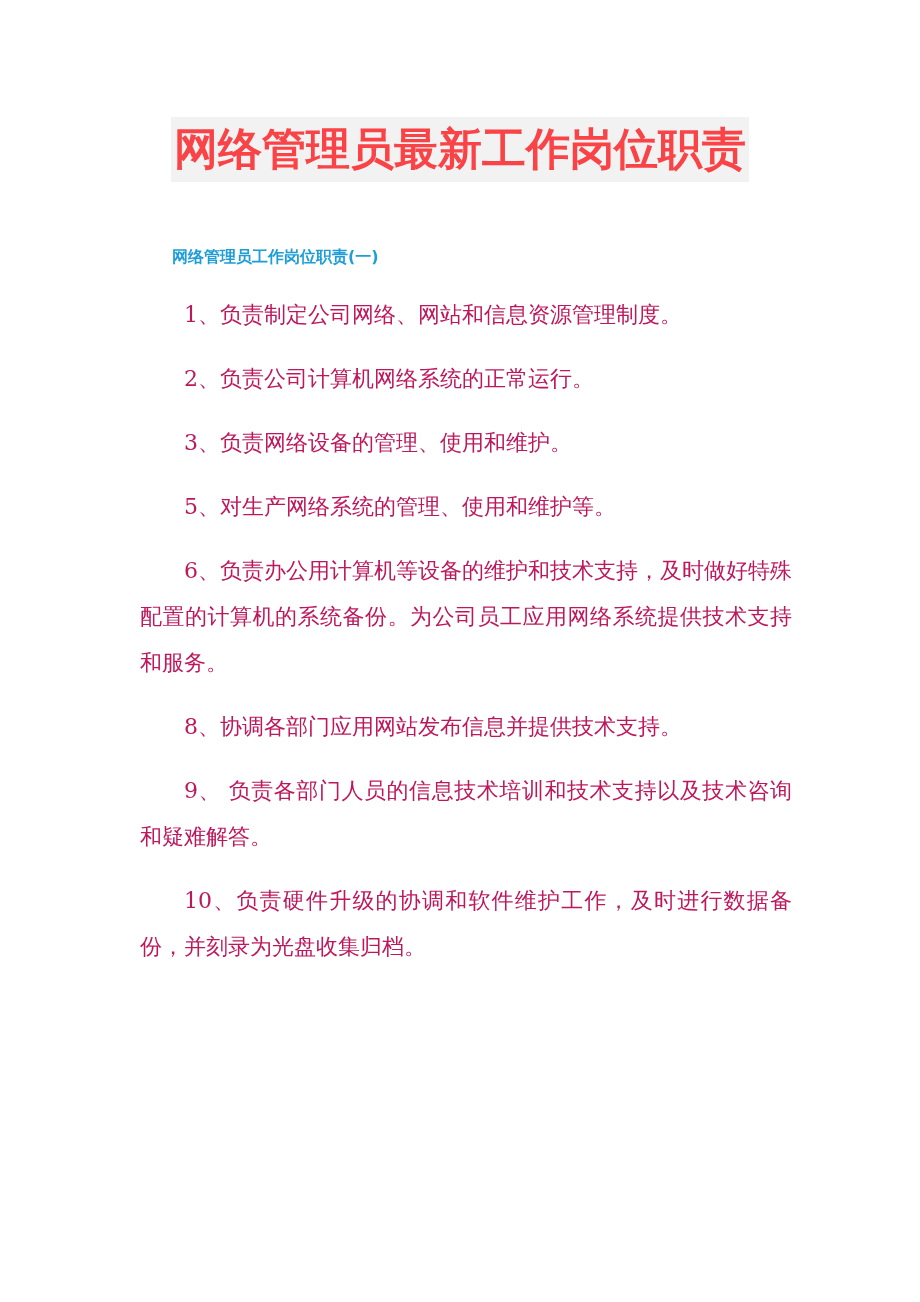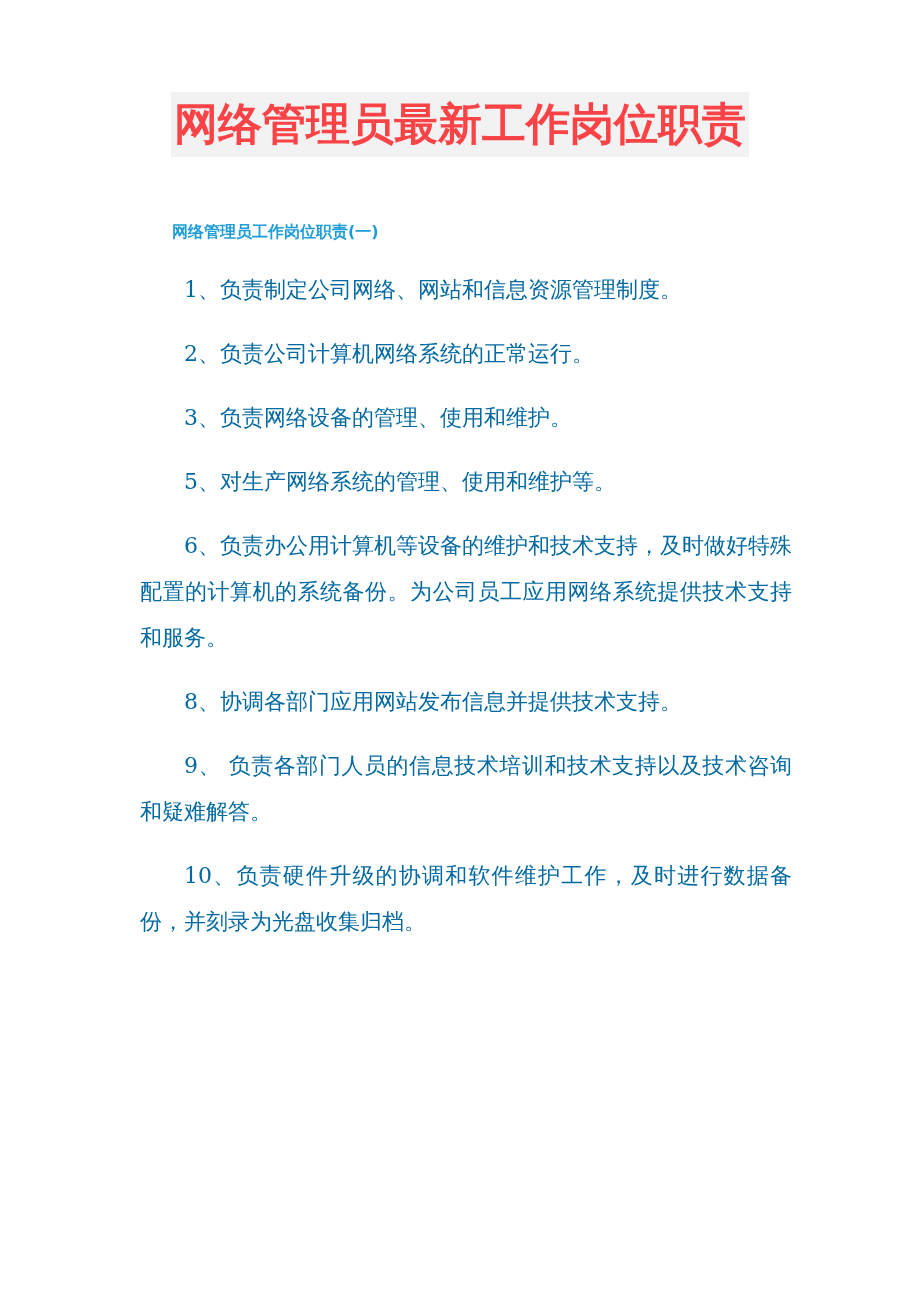--- a/index.html
+++ b/index.html
@@ -8,21 +8,21 @@
     background: #ffffff;
   }
   .page {
     position: relative;
     width: 920px;
     height: 1302px;
     margin: 0 auto;
     background: #ffffff;
     overflow: hidden;
     box-sizing: border-box;
-    padding-top: 92px;
+    padding-top: 117px;
   }
   .doc-title {
     display: table;
     margin: 0 auto;
     background: #f2f2f2;
     color: #fa4347;
     font-family: "DejaVu Sans", "Liberation Sans", sans-serif;
     font-weight: bold;
     font-size: 44px;
     line-height: 1;
@@ -38,21 +38,21 @@
     text-indent: 2em;
     color: #1e9dd9;
     font-family: "DejaVu Sans", "Liberation Sans", sans-serif;
     font-weight: bold;
     font-size: 16px;
     line-height: 1.3;
   }
   .body-para {
     margin: 0 0 18px 0;
     text-indent: 2em;
-    color: #0369a1;
+    color: #be185d;
     font-family: "DejaVu Serif", "Liberation Serif", serif;
     font-size: 22px;
     line-height: 46px;
     text-align: justify;
   }
 </style>
 </head>
 <body>
 
 <div class="page">

